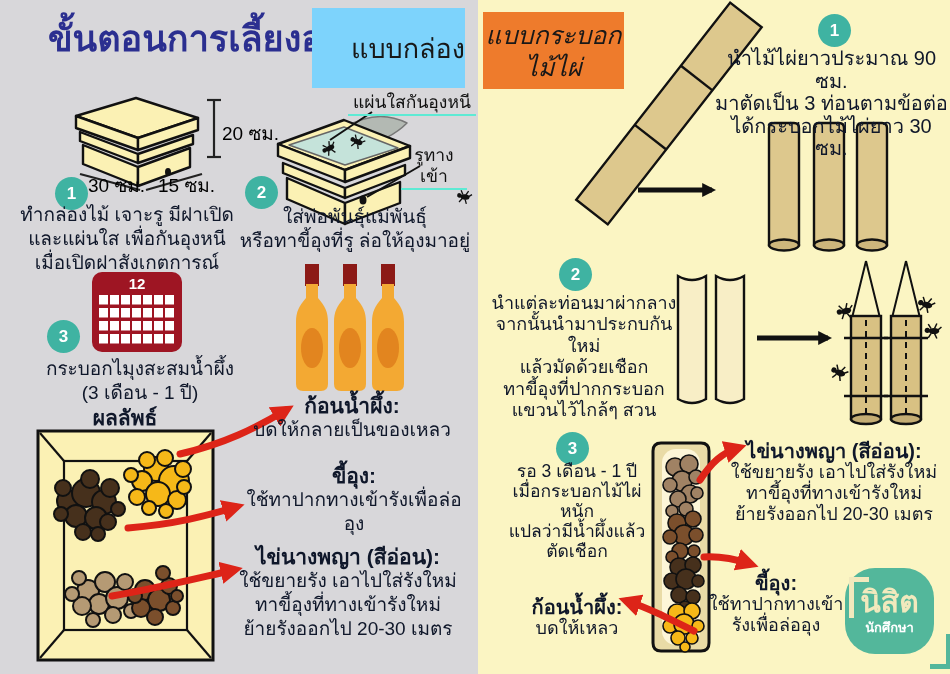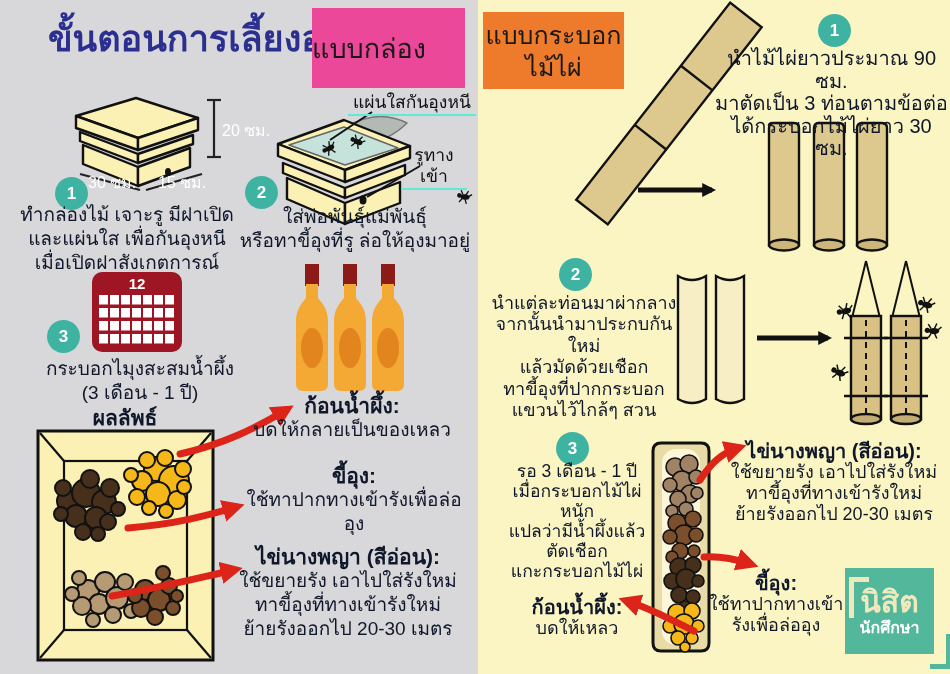--- a/index.html
+++ b/index.html
@@ -5,36 +5,36 @@
   html,body{margin:0;padding:0;background:#888;}
   #canvas{position:relative;width:950px;height:674px;overflow:hidden;
           font-family:"Liberation Sans",sans-serif;}
   .panelL{position:absolute;left:0;top:0;width:478px;height:674px;background:#d8d7da;}
   .panelR{position:absolute;left:478px;top:0;width:472px;height:674px;background:#fbf5c3;}
   #art{position:absolute;left:0;top:0;}
   .t{position:absolute;color:#0f172a;font-size:19px;line-height:24px;text-align:center;}
   .b{font-weight:bold;}
   .ttl{position:absolute;left:12px;top:16px;width:310px;color:#2b2f90;
        font-size:36px;font-weight:bold;line-height:1.25;text-align:left;margin-left:36px;}
-  .hdrK{position:absolute;left:312px;top:8px;width:153px;height:80px;background:#ec4899;
-        color:#181818;font-size:27px;display:flex;align-items:center;justify-content:flex-start;}
+  .hdrK{position:absolute;left:312px;top:8px;width:153px;height:80px;background:#7dd3fc;
+        color:#181818;font-size:27px;display:flex;align-items:center;justify-content:flex-end;}
   .hdrO{position:absolute;left:483px;top:12px;width:141px;height:77px;background:#ee7b2c;
         color:#181818;font-size:25px;line-height:32px;display:flex;flex-direction:column;
-        align-items:center;justify-content:center;text-align:center;}
+        align-items:center;justify-content:center;text-align:center;font-style:italic;}
   .step{position:absolute;width:33px;height:33px;border-radius:50%;background:#3fb3a2;
         color:#fff;font-weight:bold;font-size:17px;line-height:33px;text-align:center;}
-  .dim{position:absolute;color:#ffffff;font-size:16px;white-space:nowrap;}
+  .dim{position:absolute;color:#000000;font-size:19px;white-space:nowrap;}
   .lbl{position:absolute;color:#111;font-size:17.5px;text-align:center;line-height:1.2;
        border-bottom:2px solid #5eead4;padding-bottom:1px;}
   .cal12{position:absolute;left:92px;top:275px;width:90px;text-align:center;color:#fff;
          font-weight:bold;font-size:15px;}
   .logoBox{position:absolute;left:845px;top:568px;width:89px;height:86px;background:#53b79b;
-           display:flex;flex-direction:column;align-items:center;justify-content:center;}
+           display:flex;flex-direction:column;align-items:center;justify-content:center;border-radius:30px;}
   .logo1{color:#f1e9bd;font-size:30px;font-weight:bold;line-height:32px;}
-  .logo2{color:#ffffff;font-size:16px;font-weight:bold;line-height:19px;}
+  .logo2{color:#ffffff;font-size:13px;font-weight:bold;line-height:19px;}
   .brk1{position:absolute;left:849px;top:577px;width:15px;height:36px;
         border-left:5px solid #f1e9bd;border-top:5px solid #f1e9bd;}
   .brk2{position:absolute;left:930px;top:634px;width:16px;height:30px;
         border-right:5px solid #53b79b;border-bottom:5px solid #53b79b;}
 </style>
 </head>
 <body>
 
 <div id="canvas">
   <div class="panelL"></div>
@@ -386,21 +386,20 @@
     <div>จากนั้นนำมาประกบกันใหม่</div>
     <div>แล้วมัดด้วยเชือก</div>
     <div>ทาขี้อุงที่ปากกระบอก</div>
     <div>แขวนไว้ไกล้ๆ สวน</div>
   </div>
   <div class="t" style="left:496px;top:461px;width:162px;font-size:17.5px;line-height:20px">
     <div>รอ 3 เดือน - 1 ปี</div>
     <div>เมื่อกระบอกไม้ไผ่หนัก</div>
     <div>แปลว่ามีน้ำผึ้งแล้ว</div>
     <div>ตัดเชือก</div>
-    <div>แกะกระบอกไม้ไผ่</div>
   </div>
 
   <div class="t" style="left:728px;top:441px;width:212px;font-size:18px;line-height:21px">
     <div class="b" style="font-size:20px">ไข่นางพญา (สีอ่อน):</div>
     <div>ใช้ขยายรัง เอาไปใส่รังใหม่</div>
     <div>ทาขี้อุงที่ทางเข้ารังใหม่</div>
     <div>ย้ายรังออกไป 20-30 เมตร</div>
   </div>
   <div class="t" style="left:700px;top:573px;width:152px;font-size:18px;line-height:21px">
     <div class="b" style="font-size:20px">ขี้อุง:</div>

